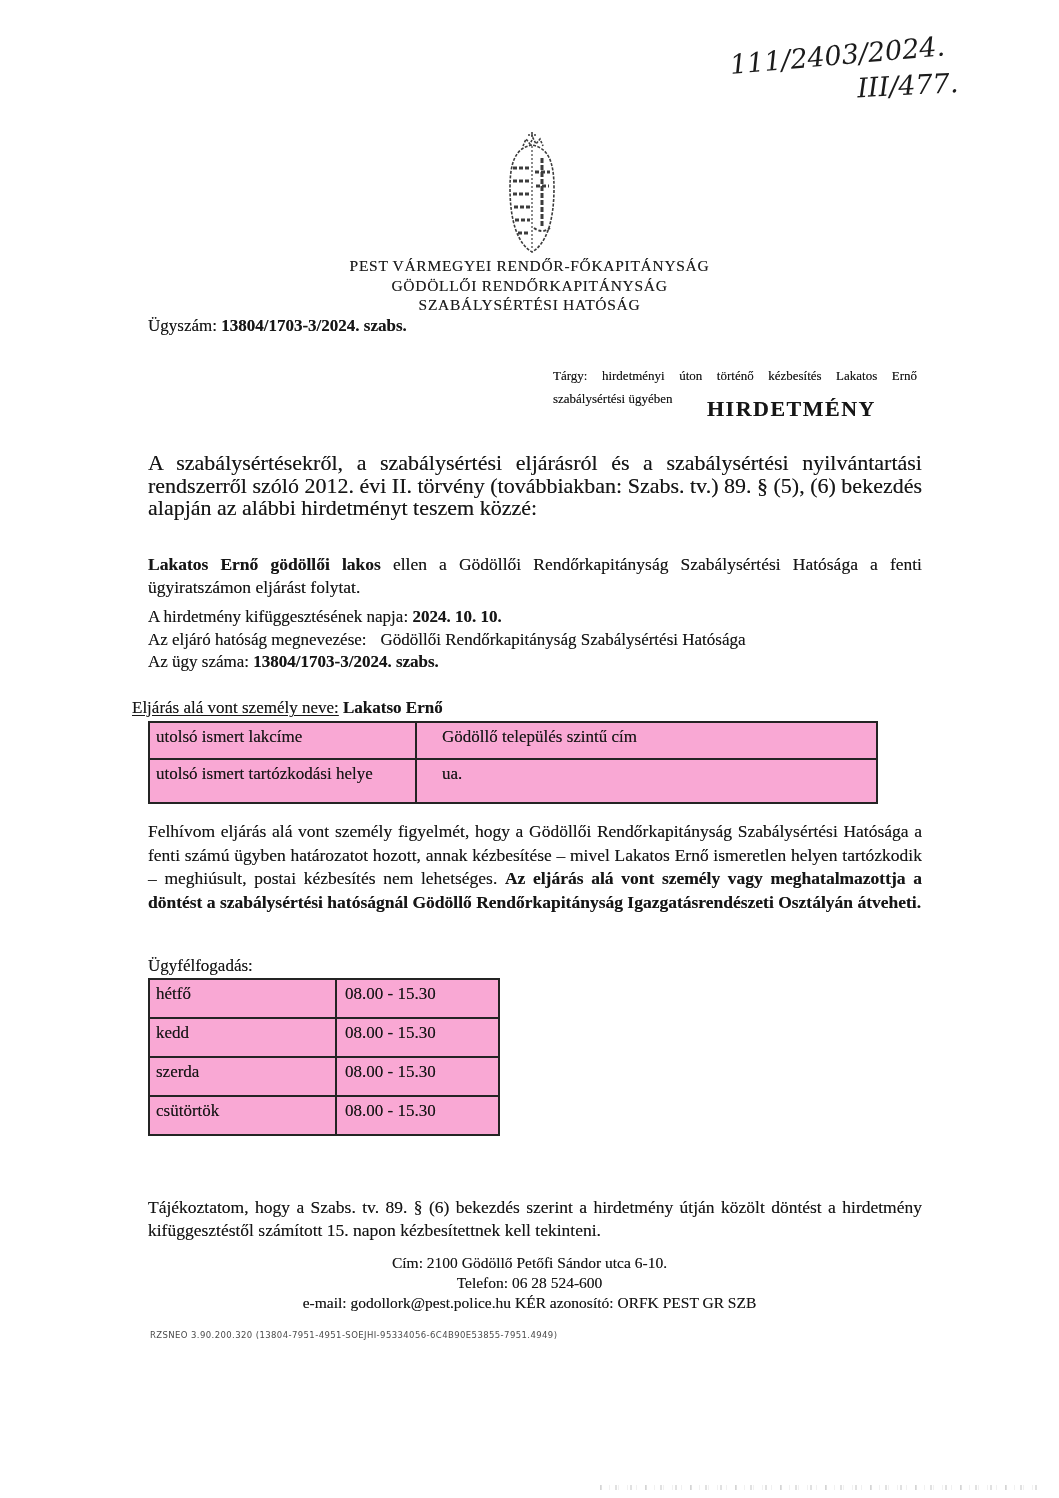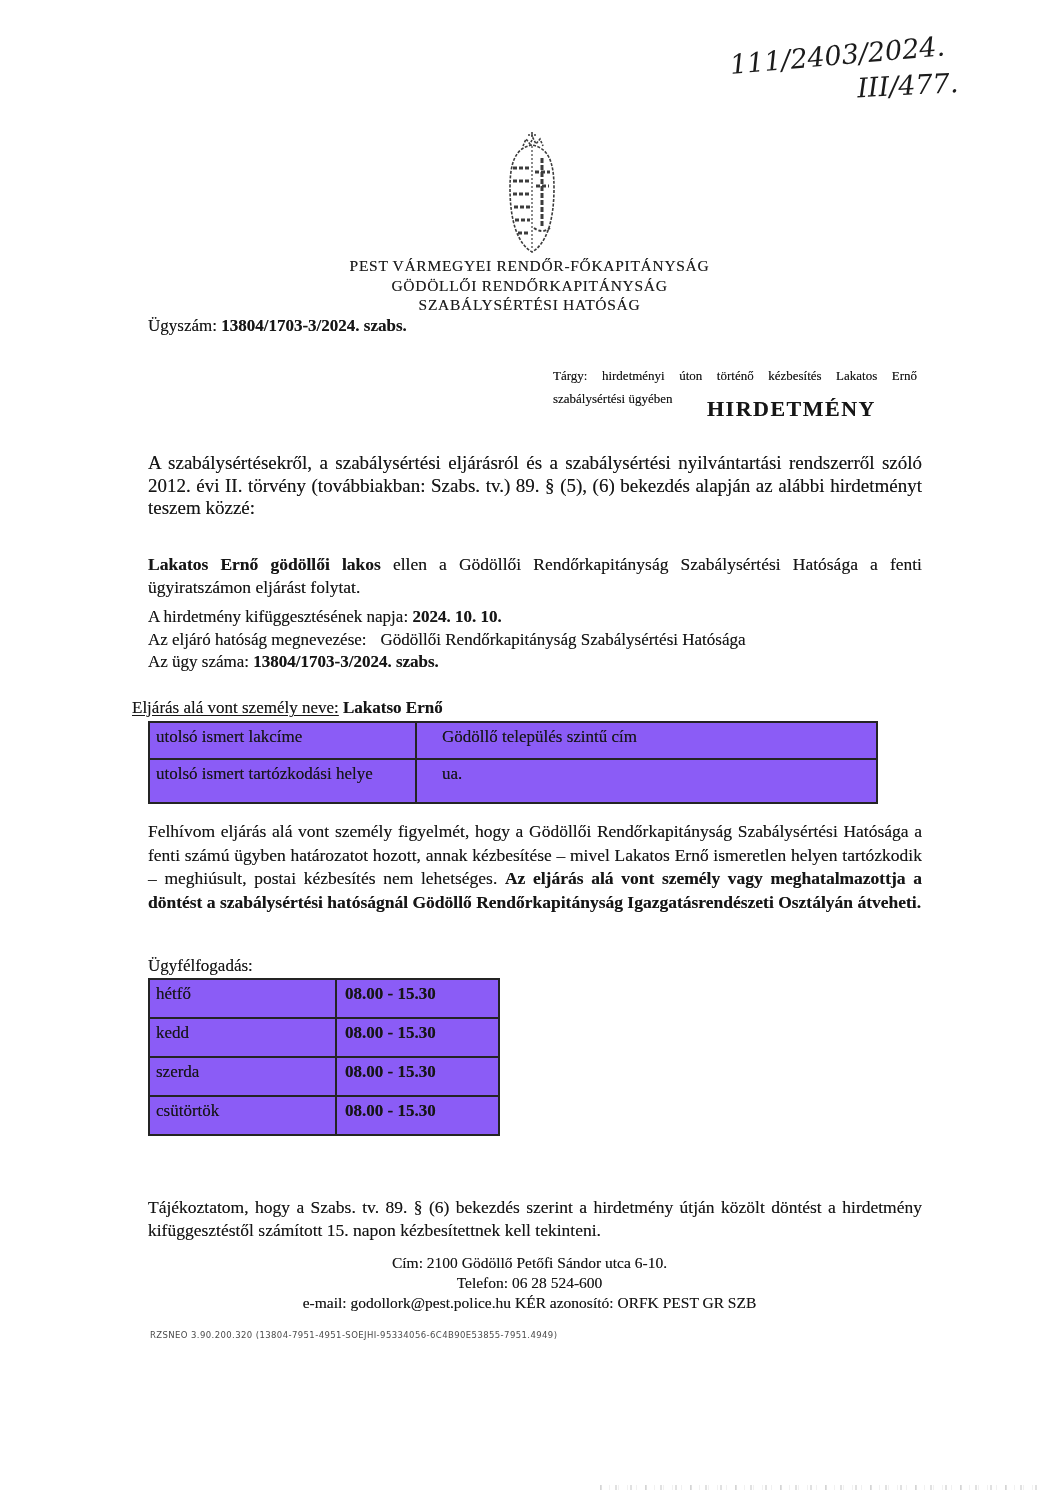--- a/index.html
+++ b/index.html
@@ -50,48 +50,48 @@
     text-align:justify;
     margin-top:23px;
   }
 
   #title {
     top:396px; left:0; width:876px;
     text-align:right;
     font-size:22px; font-weight:bold; letter-spacing:1.5px;
   }
 
-  #intro   { top:452px; left:148px; width:774px; font-size:19px; line-height:22.5px; }
+  #intro   { top:452px; left:148px; width:774px; font-size:22px; line-height:22.5px; }
   #proceed { top:553px; left:148px; width:774px; font-size:17.5px; line-height:22.5px; }
 
   #details { top:606px; left:148px; width:774px; font-size:17px; line-height:22.5px; }
   #details .tabgap { display:inline-block; width:14px; }
 
   #person-line { top:698px; left:132px; font-size:17px; }
 
-  table.doc-table { border-collapse:collapse; background:#8b5cf6; }
+  table.doc-table { border-collapse:collapse; background:#f9a8d4; }
   table.doc-table td {
     border:2px solid #242424;
     font-size:17px;
     vertical-align:top;
     padding:4px 6px;
   }
 
   #address-table { top:721px; left:148px; width:730px; }
   #address-table td.c1 { width:267px; }
   #address-table td.c2 { padding-left:25px; }
   #address-table tr.r1 td { height:37px; }
   #address-table tr.r2 td { height:44px; }
 
   #notice { top:820px; left:148px; width:774px; font-size:17.5px; line-height:23.5px; }
 
   #office-label { top:956px; left:148px; font-size:17px; }
   #office-table { top:978px; left:148px; width:352px; }
   #office-table td.c1 { width:187px; }
-  #office-table td.c2 { padding-left:8px;font-weight:bold; }
+  #office-table td.c2 { padding-left:8px; }
   #office-table td { height:39px; }
 
   #closing { top:1196px; left:148px; width:774px; font-size:17.5px; line-height:23px; }
 
   #footer {
     top:1253px; left:0; width:1059px;
     text-align:center;
     font-size:15.5px; line-height:20px;
   }
 

